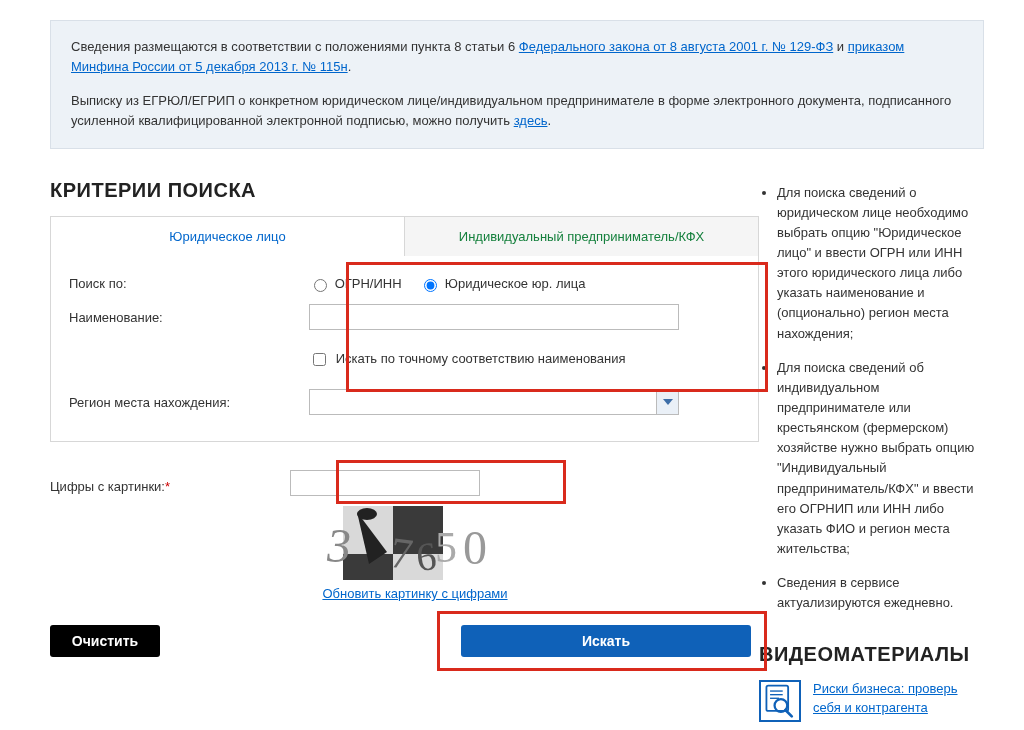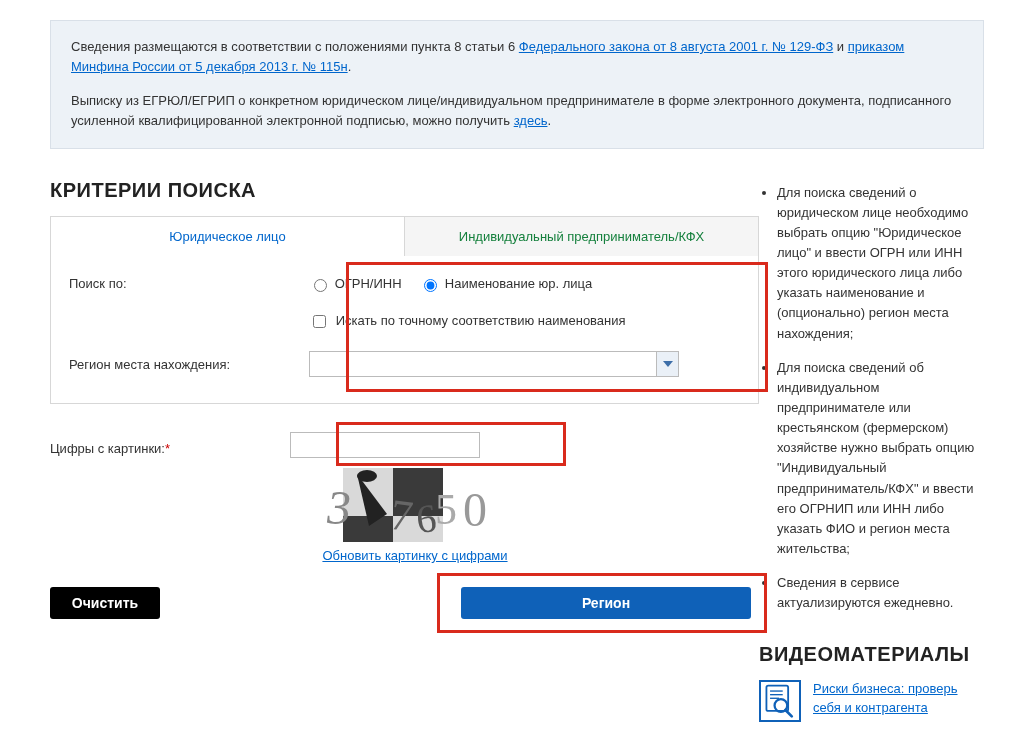--- a/index.html
+++ b/index.html
@@ -260,25 +260,31 @@
 
         <div class="formrow">
           <div class="lab">Поиск по:</div>
           <div class="ctrl radiorow">
             <label>
               <input type="radio" name="sb" style="">
               <span>ОГРН/ИНН</span>
             </label>
             <label>
               <input type="radio" name="sb" checked="" style="">
-              <span>Наименование юр. лица</span>
+              <span>Юридическое юр. лица</span>
             </label>
           </div>
         </div>
 
+        <div class="formrow">
+          <div class="lab">Наименование:</div>
+          <div class="ctrl">
+            <input class="txtinput" type="text" value="" style="">
+          </div>
+        </div>
 
         <div class="formrow" style="margin-bottom:6px;">
           <div class="lab"></div>
           <div class="ctrl cbrow">
             <label>
               <input type="checkbox" style="">
               <span>Искать по точному соответствию наименования</span>
             </label>
           </div>
         </div>
@@ -321,21 +327,21 @@
             <text x="100" y="66" font-size="40" fill="#555" font-family="serif" transform="rotate(-6 110 60)">6</text>
             <text x="118" y="58" font-size="44" fill="#aaa" font-family="serif">5</text>
             <text x="146" y="60" font-size="48" fill="#999" font-family="serif">0</text>
           </svg>
           <a class="refresh-link">Обновить картинку с цифрами</a>
         </div>
       </div>
 
       <div class="btnrow">
         <button class="btn btn-clear">Очистить</button>
-        <button class="btn btn-find">Регион</button>
+        <button class="btn btn-find">Искать</button>
         <div class="hl-red-btn"></div>
       </div>
 
     </div>
 
     <div class="right">
       <ul>
         <li>Для поиска сведений о юридическом лице необходимо выбрать опцию "Юридическое лицо" и ввести ОГРН или ИНН этого юридического лица либо указать наименование и (опционально) регион места нахождения;</li>
         <li>Для поиска сведений об индивидуальном предпринимателе или крестьянском (фермерском) хозяйстве нужно выбрать опцию "Индивидуальный предприниматель/КФХ" и ввести его ОГРНИП или ИНН либо указать ФИО и регион места жительства;</li>
         <li>Сведения в сервисе актуализируются ежедневно.</li>

